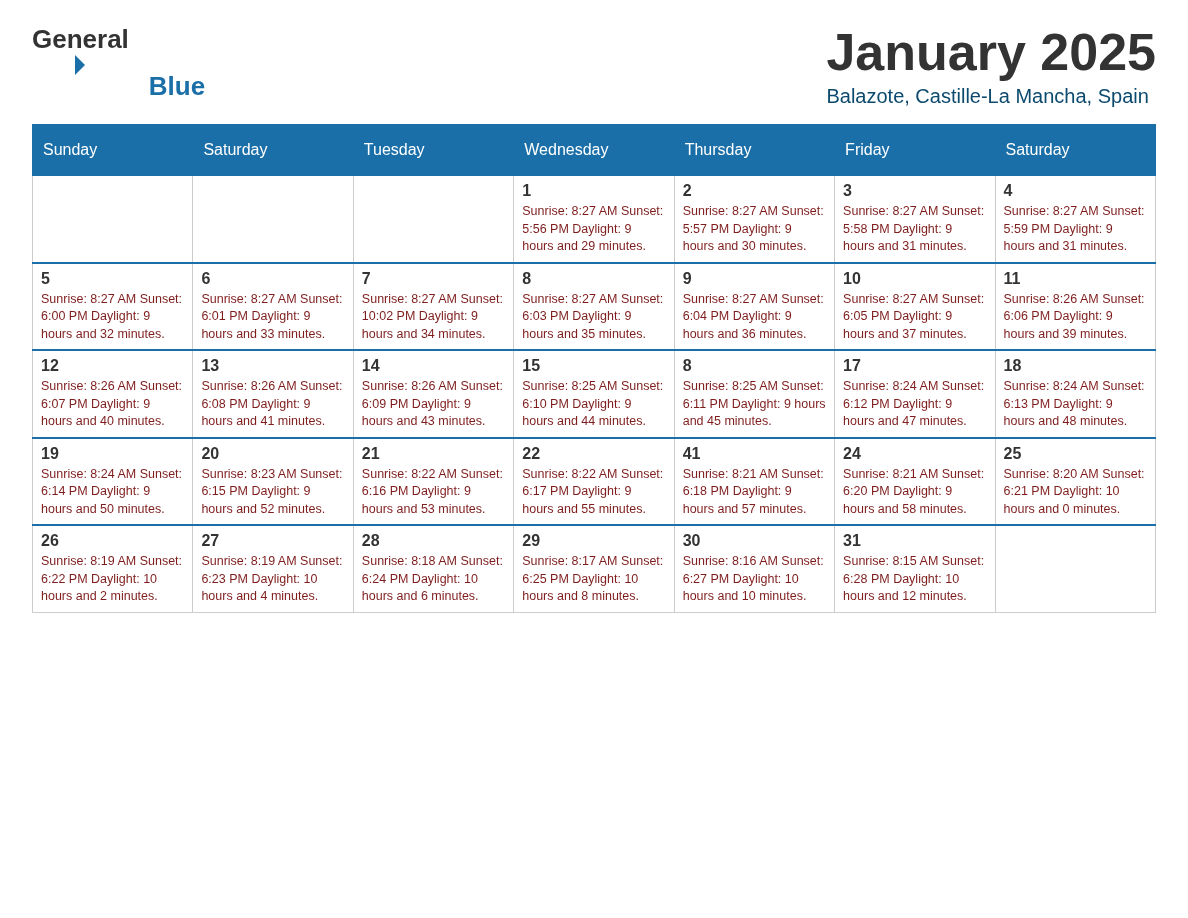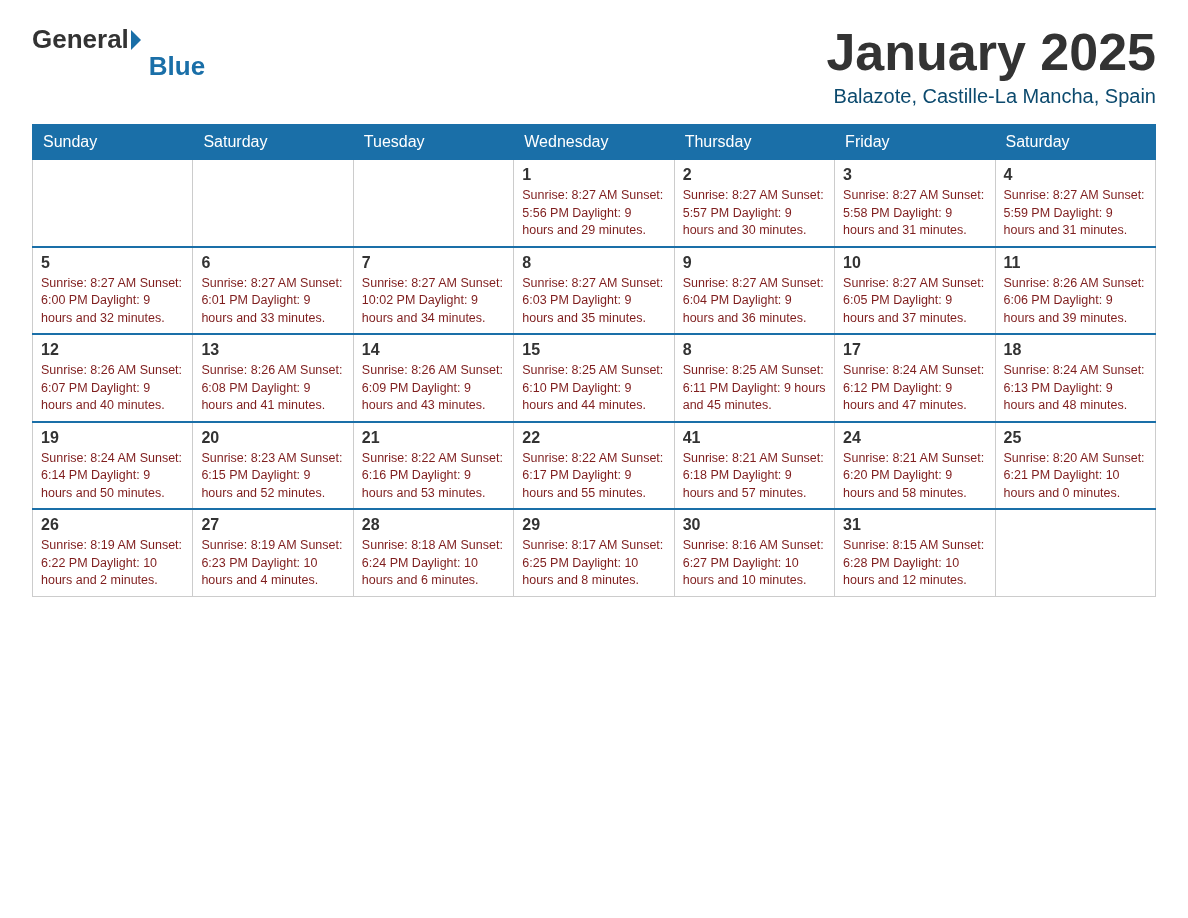--- a/index.html
+++ b/index.html
@@ -21,32 +21,33 @@
       display: flex;
       flex-direction: column;
       align-items: flex-start;
     }
     .logo-text {
       display: flex;
       align-items: center;
       font-size: 26px;
       font-weight: bold;
       color: #333;
+      flex-direction: column;
     }
     .logo-general { color: #333; }
     .logo-arrow {
       width: 0; height: 0;
       border-left: 10px solid #1a6fa8;
       border-top: 10px solid transparent;
       border-bottom: 10px solid transparent;
       display: inline-block;
       margin: 0 2px;
     }
     .logo-blue { color: #1a6fa8; font-size: 26px; font-weight: bold; margin-top: -4px; margin-left: 20px; }
-    .title-block { text-align: right; }
+    .title-block { }
     .month-title {
       font-size: 52px;
       font-weight: bold;
       color: #333;
       line-height: 1.1;
     }
     .location-title {
       font-size: 20px;
       color: #0c4a6e;
       margin-top: 4px;
@@ -54,21 +55,21 @@
     .calendar {
       width: 100%;
       border-collapse: collapse;
       margin-top: 8px;
     }
     .calendar th {
       background-color: #1a6fa8;
       color: #fff;
       font-size: 16px;
       font-weight: normal;
-      padding: 8px 10px;
+      padding: 16px 10px;
       text-align: left;
       border: 1px solid #1a6fa8;
     }
     .calendar td {
       vertical-align: top;
       padding: 6px 8px;
       border: 1px solid #ccc;
       width: calc(100% / 7);
       min-height: 90px;
       font-size: 13px;

